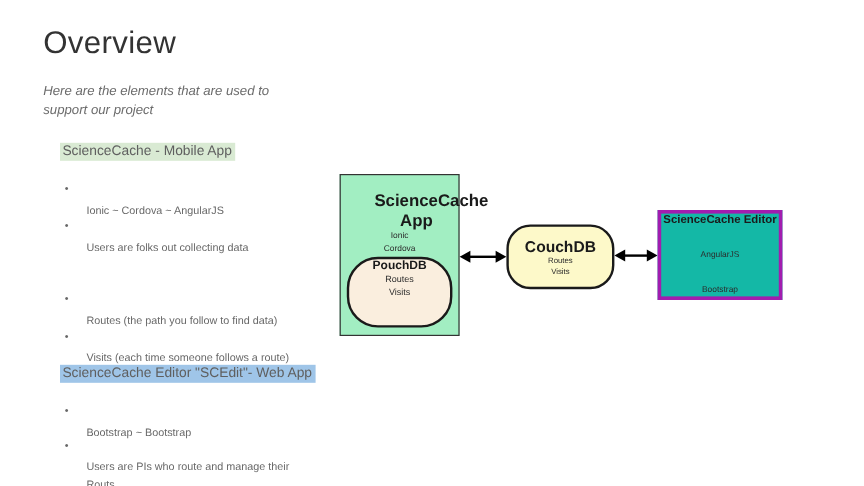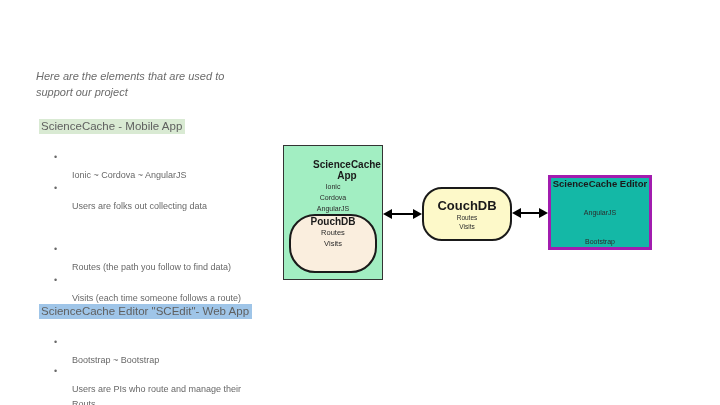--- a/index.html
+++ b/index.html
@@ -13,41 +13,41 @@
   
   .title{
     position:absolute;left:36px;top:20px;
     font-size:26px;color:#333;letter-spacing:.3px;
   }
   .intro{
     position:absolute;left:36px;top:68px;width:208px;
     font-size:11px;line-height:16px;color:#6b6b6b;font-style:italic;
   }
   .sec-heading{
-    position:absolute;left:39px;
+    position:absolute;left:50px;
     font-size:11.5px;color:#5f5f5f;
     padding:1px 3px 2px 2px;display:inline-block;white-space:nowrap;
   }
   .hl-green{background:#d9ead3;}
   .hl-yellow{background:#ffe599;}
   .hl-blue{background:#9fc5e8;}
   .bullet{
     position:absolute;left:54px;width:215px;
     font-size:9px;line-height:15px;color:#686868;
     display:flex;
   }
   .bullet .dot{width:18px;flex:0 0 18px;color:#686868;}
   .bullet .btxt{width:195px;margin-top:18px;}
   
   .box{position:absolute;box-sizing:border-box;text-align:center;}
   .app-box{
     left:283px;top:145px;width:100px;height:135px;
     background:#a2eec2;border:1px solid #333;
   }
-  .app-box .box-title{margin-top:13px;font-size:10px;font-weight:bold;color:#1a1a1a;margin-left:28px;}
+  .app-box .box-title{margin-top:13px;font-size:14px;font-weight:bold;color:#1a1a1a;margin-left:28px;}
   .app-box .box-line{font-size:7px;line-height:11px;color:#2b2b2b;}
   .pouch{
     left:289px;top:214px;width:88px;height:59px;
     background:#faeede;border:2px solid #1a1a1a;border-radius:26px;
     display:flex;flex-direction:column;justify-content:flex-start;
   }
   .pouch .box-title{font-size:10px;font-weight:bold;color:#1a1a1a;}
   .pouch .box-line{font-size:7.5px;line-height:11px;color:#2b2b2b;}
   .couch{
     left:422px;top:187px;width:90px;height:54px;
@@ -71,20 +71,21 @@
   .arrow .head-r{position:absolute;right:0;top:2px;width:0;height:0;
     border-top:5px solid transparent;border-bottom:5px solid transparent;border-left:9px solid #000;}
   .arrow1{left:383px;top:207px;width:39px;}
   .arrow2{left:512px;top:206px;width:36px;}
 </style>
 </head>
 <body>
 
 <div class="slide">
 
+  <div class="title">Overview</div>
 
   <div class="intro">Here are the elements that are used to support our project</div>
 
   <div class="sec-heading hl-green" style="top:119px">ScienceCache - Mobile App</div>
   <div class="bullet" style="top:150px">
     <span class="dot">•</span>
     <span class="btxt">Ionic ~ Cordova ~ AngularJS</span>
   </div>
   <div class="bullet" style="top:181px">
     <span class="dot">•</span>

